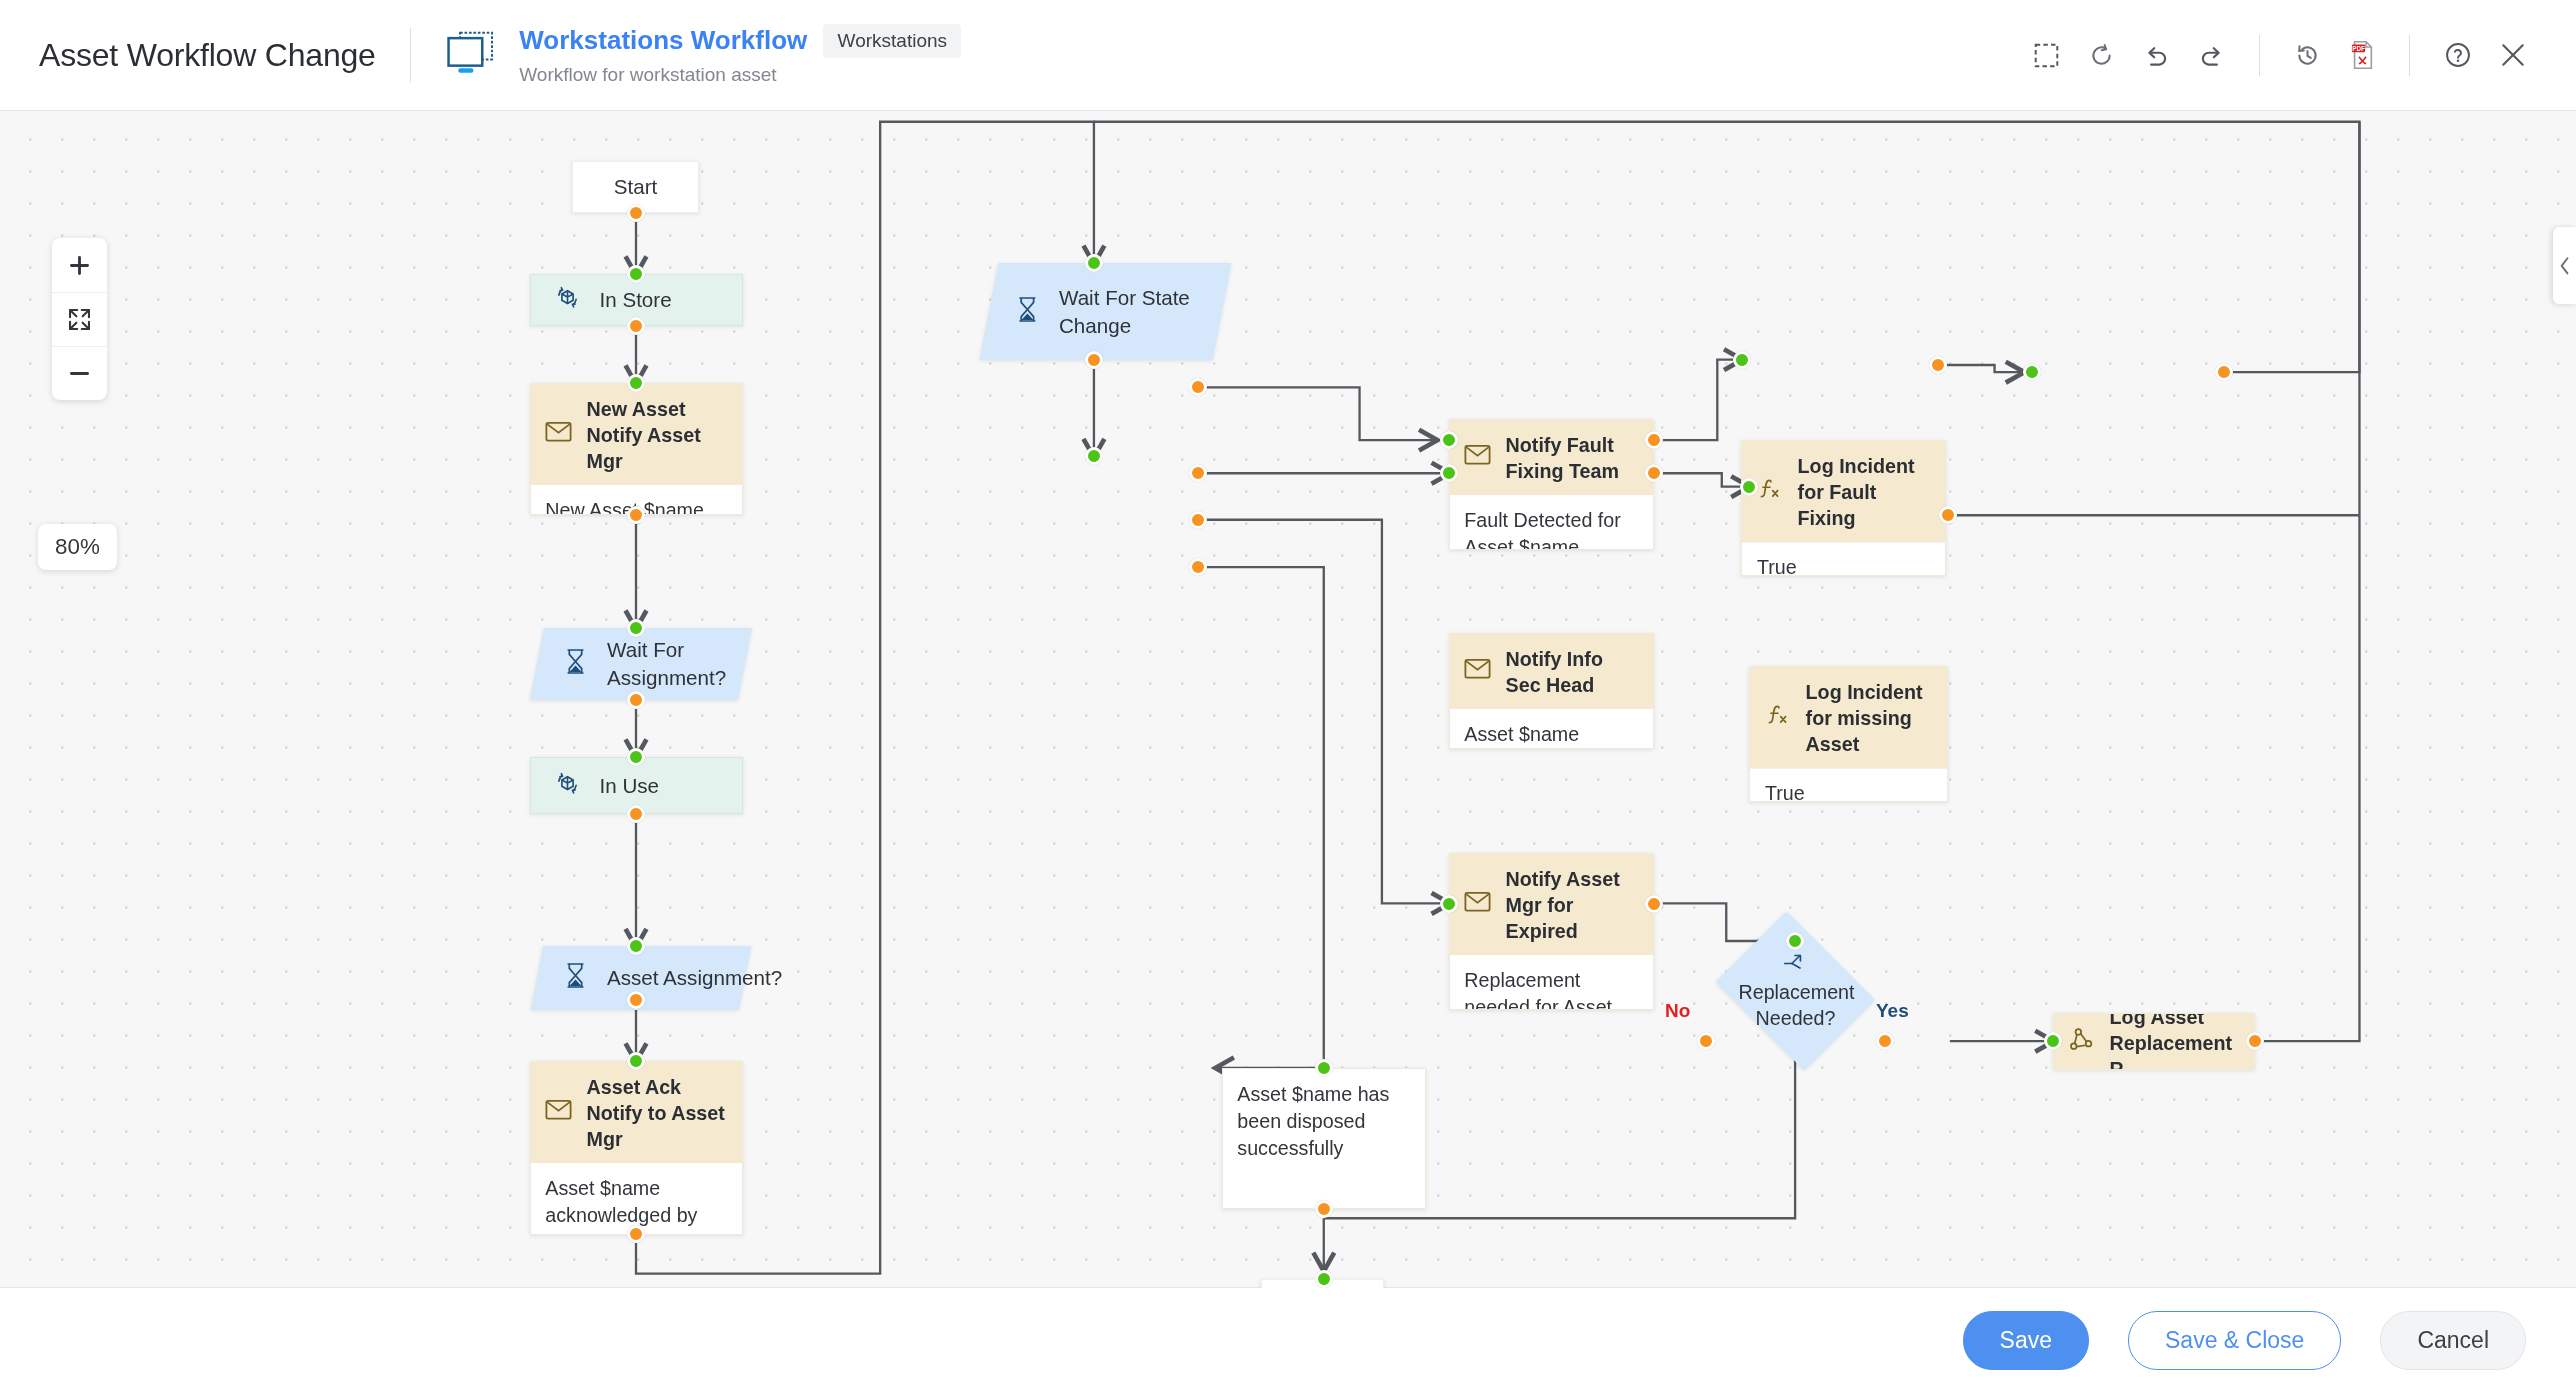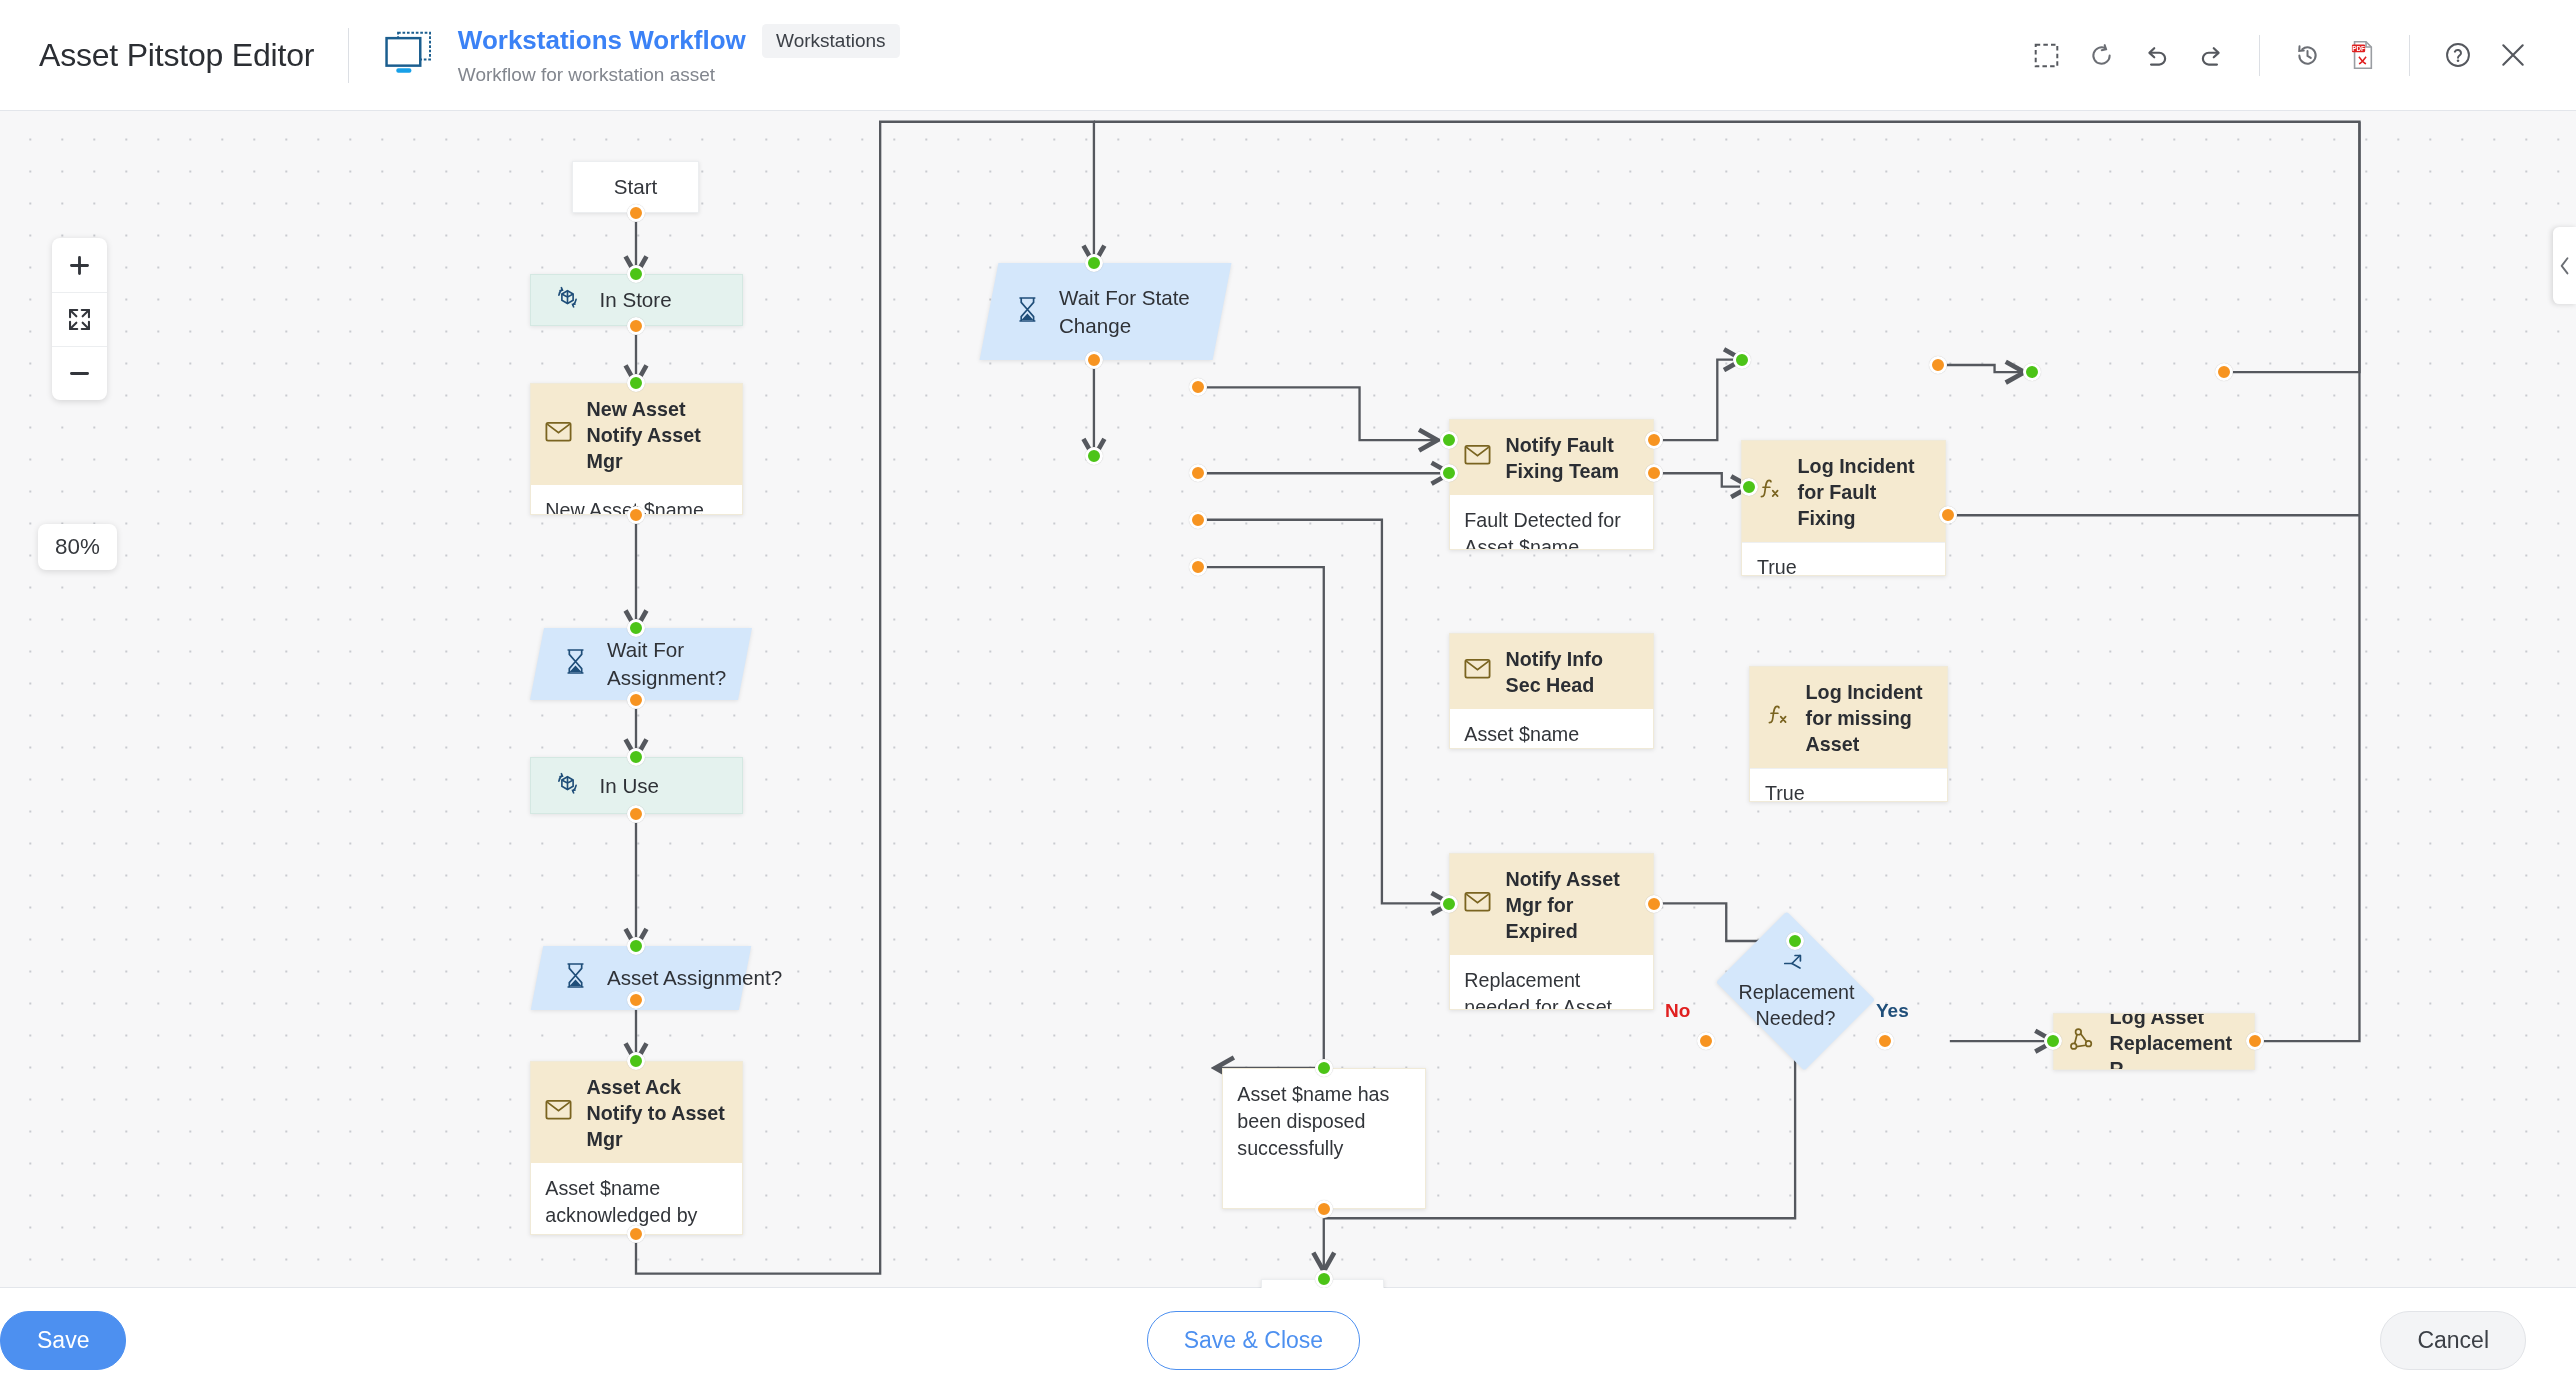--- a/index.html
+++ b/index.html
@@ -188,36 +188,36 @@
 
   .edge-label {
     position: absolute; font-size: 19px; font-weight: bold; z-index: 21;
   }
 
   
   #footer {
     position: absolute; bottom: 0; left: 0;
     width: 2576px; height: 106px;
     background: #ffffff; border-top: 0.9px solid #e3e6eb;
-    display: flex; align-items: center; justify-content: space-between;
-    padding-right: 50px; gap: 31px;
+    display: flex; align-items: center; justify-content: flex-end;
+    padding-right: 50px; gap: 39px;
   }
   .btn {
     font-size: 23px; border-radius: 29px; cursor: pointer;
     padding: 15px 36px; white-space: nowrap;
   }
   #btn-save { background: #4d90f0; color: #fff; border: 0.9px solid #4d90f0; }
   #btn-save-close { background: #fff; color: #4d90f0; border: 0.9px solid #4d90f0; }
   #btn-cancel { background: #f3f4f6; color: #3c4047; border: 0.9px solid #e2e4e8; }
 </style>
 </head>
 <body>
 
 <div id="app-header">
-  <div id="editor-title">Asset Pitstop Editor</div>
+  <div id="editor-title">Asset Workflow Change</div>
   <div class="header-divider"></div>
 
   <div id="wf-icon">
     <svg width="55" height="50" viewBox="0 0 62 56">
       <rect x="17" y="3" width="36" height="30" fill="#fff" stroke="#1b5e8f" stroke-width="2.2" stroke-dasharray="3 2"></rect>
       <rect x="4" y="9" width="38" height="31" fill="#fff" stroke="#1b5e8f" stroke-width="2.8"></rect>
       <rect x="15" y="43" width="17" height="5" rx="2.2" fill="#18a0e8"></rect>
     </svg>
   </div>
 

